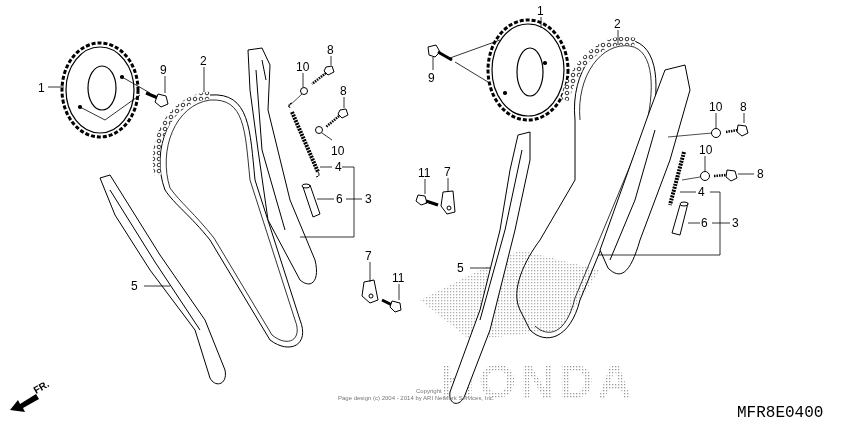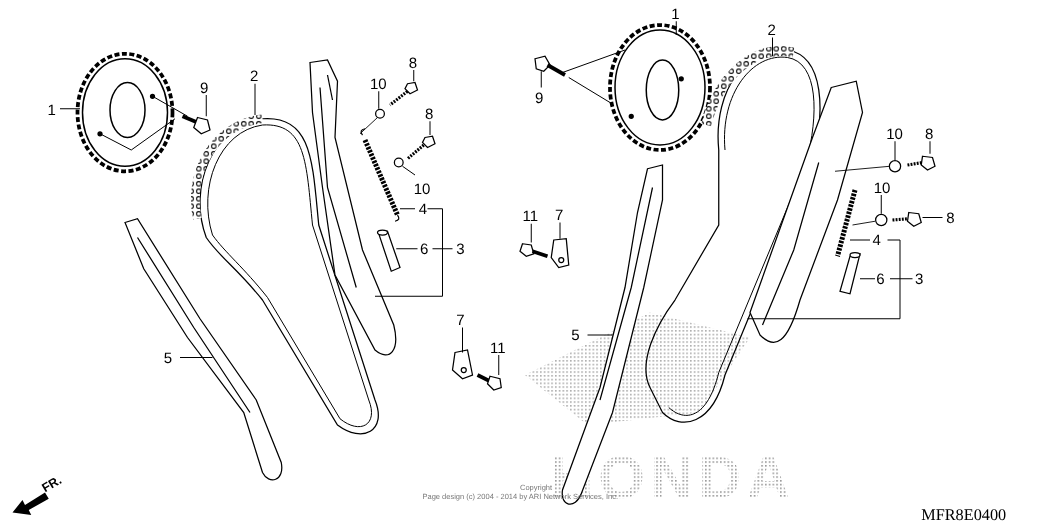--- a/index.html
+++ b/index.html
@@ -1,19 +1,19 @@
 <!DOCTYPE html>
 <html><head>
 <meta charset="utf-8">
 <style>
   html,body{margin:0;padding:0;background:#fff;}
   body{width:850px;height:425px;overflow:hidden;position:relative;font-family:"Liberation Sans",sans-serif;}
   #stage{position:absolute;left:0;top:0;width:850px;height:425px;}
   .lbl{position:absolute;font-family:"Liberation Sans",sans-serif;font-size:12px;color:#000;line-height:12px;white-space:nowrap;}
-  .code{position:absolute;left:737px;top:404px;font-size:13px;color:#000;font-family:Liberation Serif, serif;}
+  .code{position:absolute;left:737px;top:404px;font-size:16px;color:#000;font-family:Liberation Mono, monospace;}
   .copy{position:absolute;left:338px;top:395px;font-size:6px;color:#777;font-family:"Liberation Sans",sans-serif;white-space:nowrap;}
   .copy2{position:absolute;left:416px;top:388px;font-size:6px;color:#777;font-family:"Liberation Sans",sans-serif;}
   .fr{position:absolute;left:8px;top:380px;width:60px;height:35px;}
 </style>
 </head>
 <body>
 
 <div id="stage">
 <svg width="850" height="425" viewBox="0 0 850 425" xmlns="http://www.w3.org/2000/svg">
   <defs>

